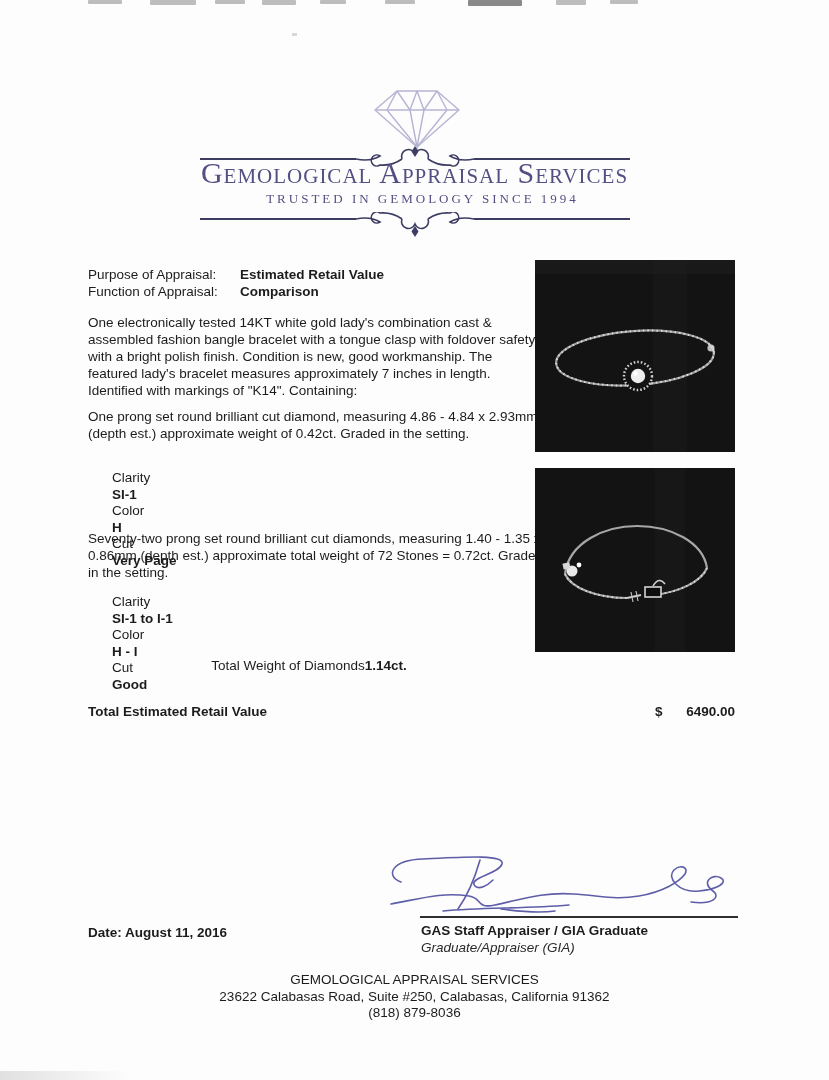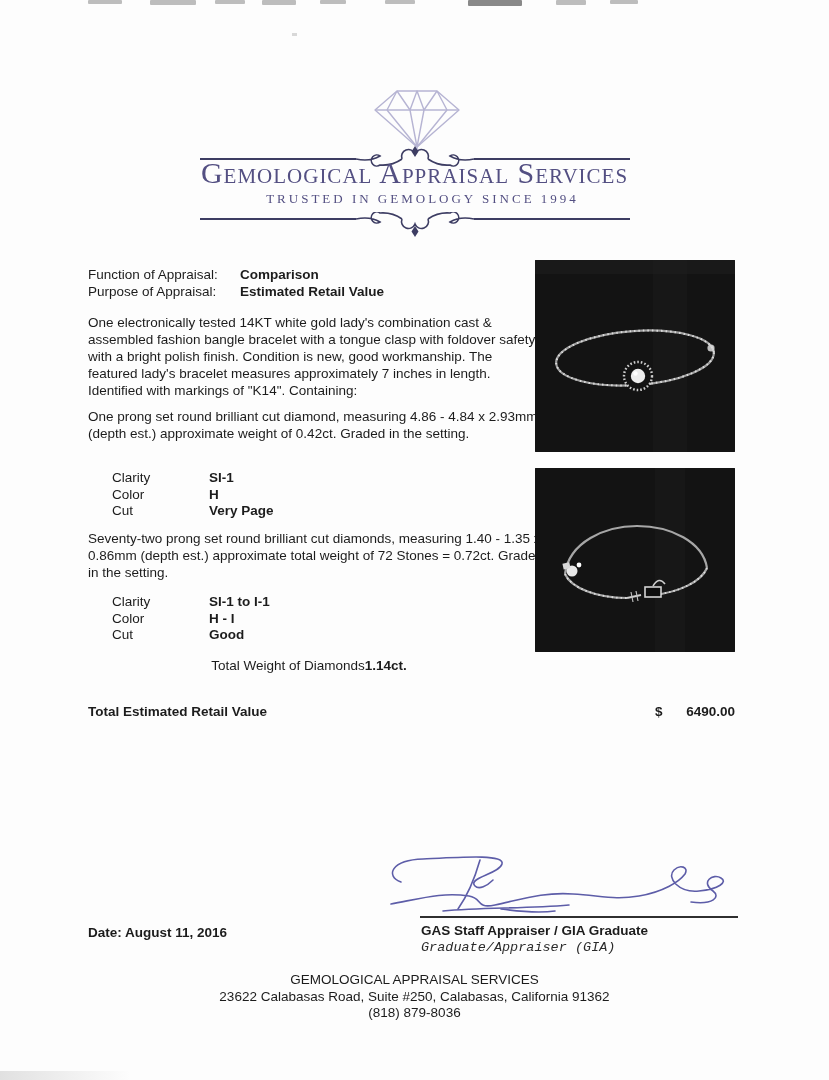--- a/index.html
+++ b/index.html
@@ -4,21 +4,21 @@
 <style>
   html,body{margin:0;padding:0;background:#ffffff;}
   .page{
     position:relative;width:829px;height:1080px;overflow:hidden;
     background:#fdfdfd;color:#1c1c1c;
     font-family:"Liberation Sans", sans-serif;
   }
   .abs{position:absolute;}
   .txt{font-size:13.5px;line-height:17px;}
   .b{font-weight:700;}
-  .i{font-style:italic;font-family:Liberation Mono, monospace;}
+  .i{font-style:italic;}
 
   
   .scan-mark{position:absolute;top:0;background:#7d7d7d;opacity:.5;border-radius:1px;}
   .scan-dark{background:#4b4b4b;opacity:.65;}
   .scan-dot{position:absolute;background:#c7c7c7;opacity:.7;}
 
   
   .logo-title{
     left:0;right:0;top:156px;text-align:center;
     font-family:"Liberation Serif", serif;font-variant:small-caps;
@@ -31,21 +31,21 @@
   }
 
   
   .meta{left:88px;top:266px;}
   .meta-row{display:flex;}
   .meta-row .lab{width:152px;}
 
   .para{width:452px;}
 
   .gtable{line-height:16.5px;font-size:13.5px;}
-  .gtable .grow{display:flex;}
+  .gtable .grow{display:flex;flex-direction:column;}
   .gtable .glab{width:97px;}
 
   .totals{left:88px;top:657px;width:442px;}
   .trow{display:flex;justify-content:center;line-height:17px;}
 
   .retail{left:88px;top:703px;width:647px;display:flex;justify-content:space-between;align-items:flex-start;}
   .retail-amount{width:80px;display:flex;justify-content:space-between;}
 
   .photo{background:#131313;border-radius:1px;}
 
@@ -104,26 +104,26 @@
       <path d="M274 7 H430" stroke-width="2"></path>
       <path d="M156 7 Q170 4 180 10 A5.5 5.5 0 1 1 180 1 Q192 0 202 7"></path>
       <path d="M202 7 A6.5 6.5 0 1 0 215 12 A6.5 6.5 0 1 0 228 7"></path>
       <path d="M228 7 Q238 0 250 1 A5.5 5.5 0 1 1 250 10 Q260 4 274 7"></path>
     </g>
     <path d="M215 14 l3.5 5.5 -3.5 5.5 -3.5 -5.5 Z" fill="#3d3d63"></path>
   </svg>
 
   <div class="abs meta txt">
     <div class="meta-row">
+      <span class="lab">Purpose of Appraisal:</span>
+      <span class="b">Estimated Retail Value</span>
+    </div>
+    <div class="meta-row">
       <span class="lab">Function of Appraisal:</span>
       <span class="b">Comparison</span>
-    </div>
-    <div class="meta-row">
-      <span class="lab">Purpose of Appraisal:</span>
-      <span class="b">Estimated Retail Value</span>
     </div>
   </div>
 
   <div class="abs para txt" style="left:88px;top:314px;">One electronically tested 14KT white gold lady's combination cast &amp; assembled fashion bangle bracelet with a tongue clasp with foldover safety with a bright polish finish. Condition is new, good workmanship. The featured lady's bracelet measures approximately 7 inches in length. Identified with markings of "K14".  Containing:</div>
 
   <div class="abs para txt" style="left:88px;top:408px;">One prong set round brilliant cut diamond, measuring 4.86 - 4.84 x 2.93mm (depth est.) approximate weight of 0.42ct. Graded in the setting.</div>
 
   <div class="abs gtable" style="left:112px;top:470px;">
     <div class="grow">
       <span class="glab">Clarity</span>

